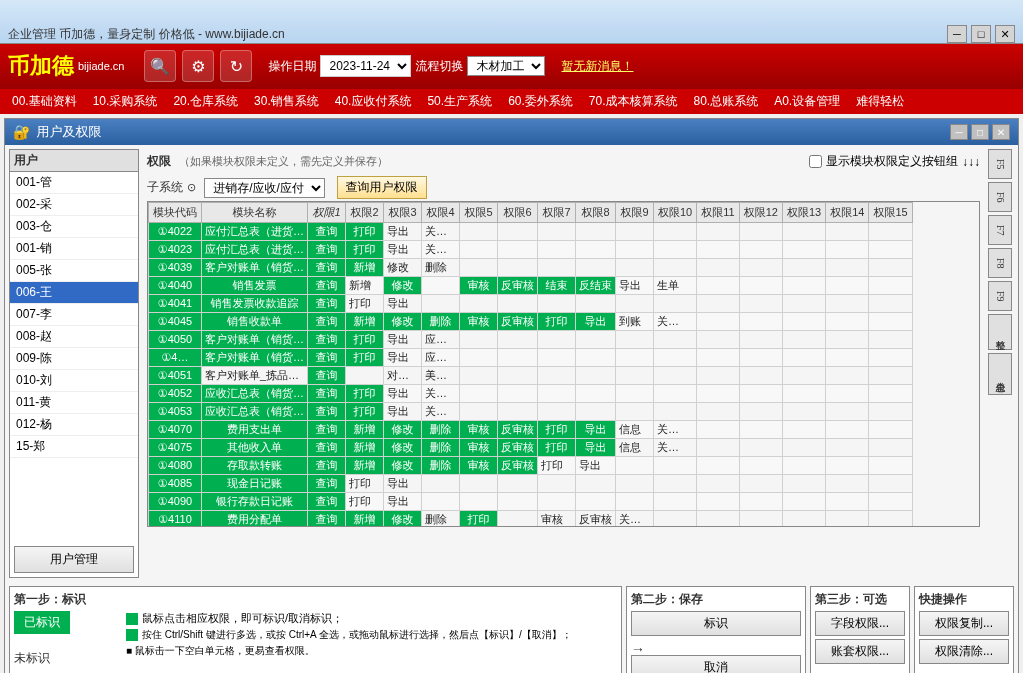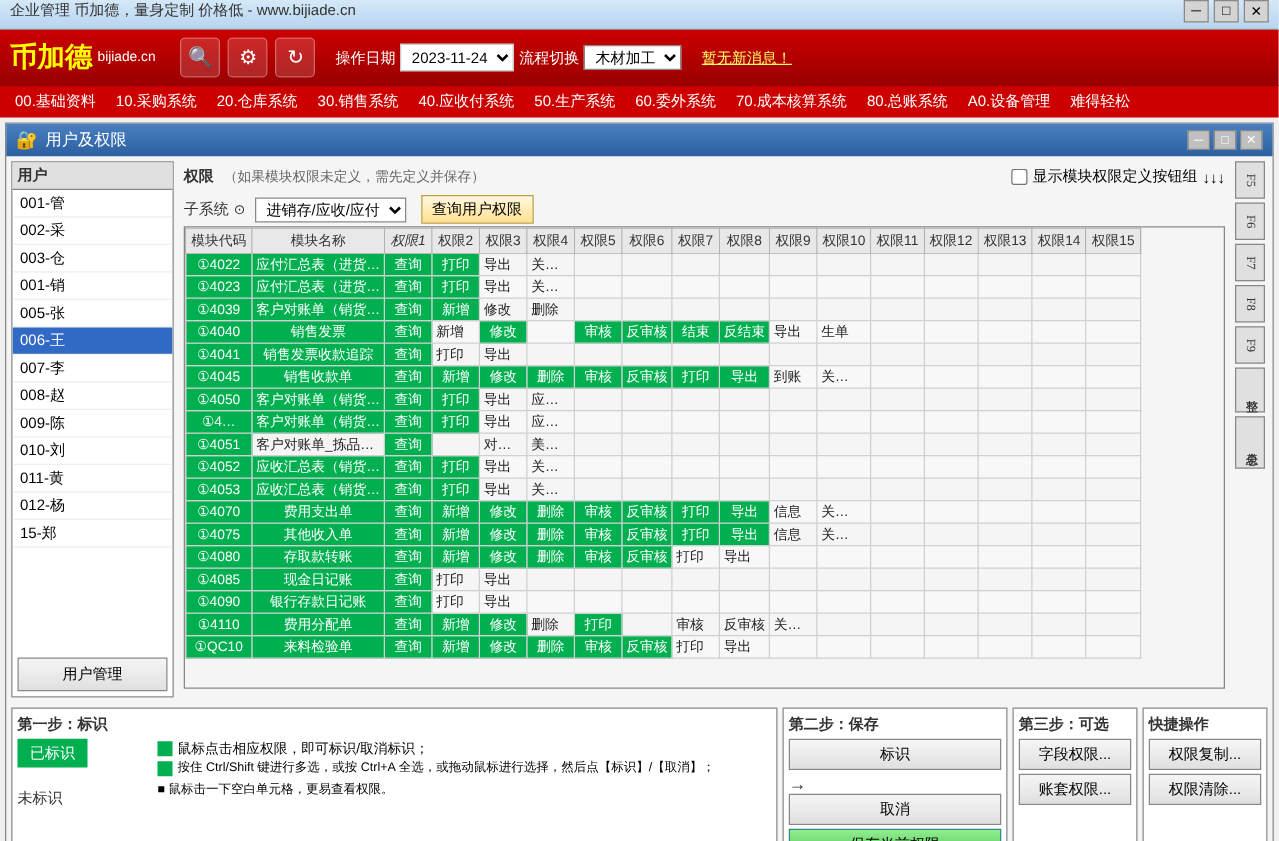--- a/index.html
+++ b/index.html
@@ -1,23 +1,23 @@
 <!DOCTYPE html>
 <html><head>
   <meta charset="utf-8">
   <style>
     * { box-sizing: border-box; margin: 0; padding: 0; }
     body { font-family: 'SimSun', '宋体', Arial, sans-serif; font-size: 12px; background: #f0f0f0; overflow: hidden; }
     
     
     .title-bar {
       background: linear-gradient(to bottom, #d4e8f8, #b8d4f0);
-      height: 24px;
+      height: 44px;
       display: flex;
-      align-items: flex-start;
+      align-items: flex-end;
       padding: 0 8px;
       border-bottom: 1px solid #888;
     }
     .title-bar-text { font-size: 12px; color: #333; }
     .title-bar-controls { margin-left: auto; display: flex; gap: 4px; }
     .title-btn {
       width: 20px; height: 18px;
       background: #d4d4d4;
       border: 1px solid #888;
       cursor: pointer;
@@ -119,21 +119,21 @@
     .subsys-label { font-size: 12px; color: #333; }
     .subsys-select {
       background: #fff; border: 1px solid #888; padding: 1px 4px; font-size: 12px; cursor: pointer;
     }
     .query-btn {
       background: linear-gradient(to bottom, #fff8e0, #ffe090);
       border: 1px solid #c0a040; padding: 2px 8px; font-size: 12px; cursor: pointer;
     }
     
     
-    .table-container { overflow: auto; height: 370px; border: 1px solid #888; margin: 0 4px; }
+    .table-container { overflow: auto; height: 326px; border: 1px solid #888; margin: 0 4px; }
     table { border-collapse: collapse; font-size: 11px; white-space: nowrap; }
     table th {
       background: #e8e8e8; border: 1px solid #b0b0b0;
       padding: 2px 4px; font-size: 11px; font-weight: normal; color: #333;
       position: sticky; top: 0; z-index: 1;
     }
     table td {
       border: 1px solid #d0d0d0; padding: 1px 3px; font-size: 11px; color: #222;
       min-width: 36px; height: 18px;
     }

